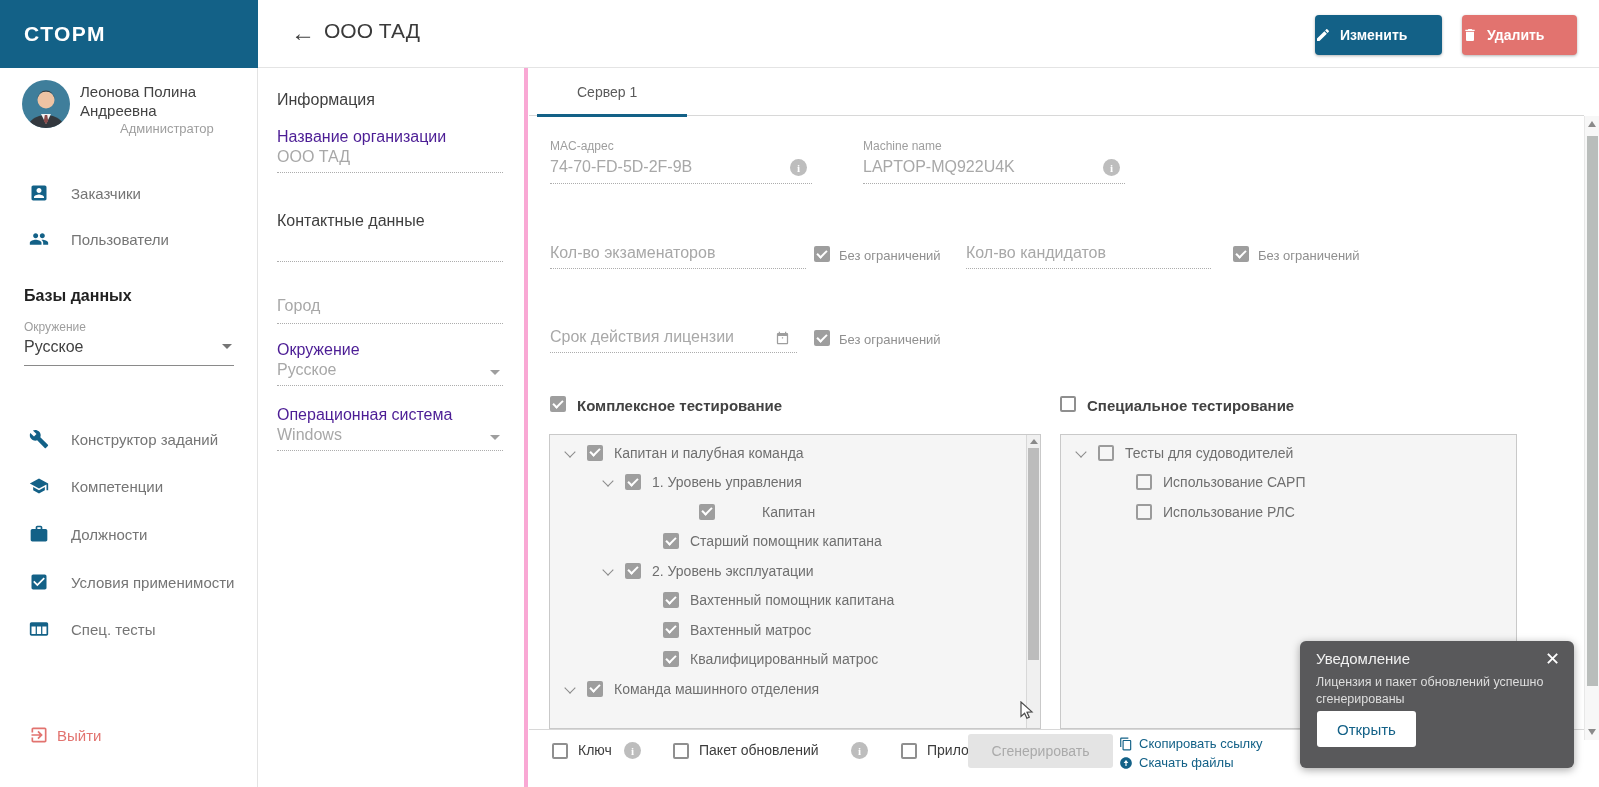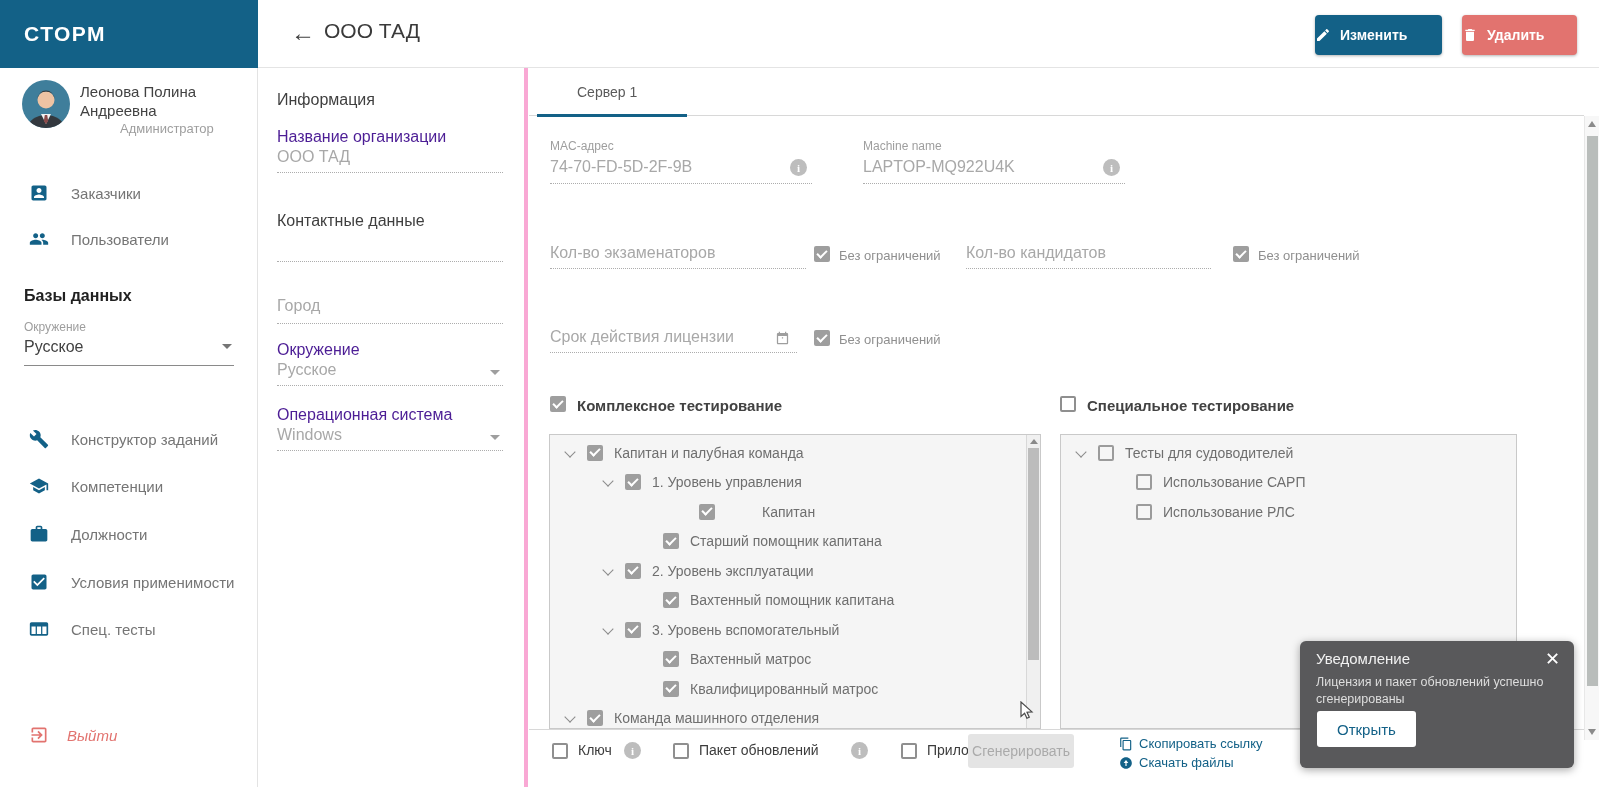--- a/index.html
+++ b/index.html
@@ -21,21 +21,21 @@
   .nav-row .nav-icon { width:20px; height:20px; margin-left:29px; flex:none; }
   .nav-row .nav-label { margin-left:22px; font-size:15px; color:#757575; }
   .side-section { position:absolute; left:24px; top:287px; font-size:16px; font-weight:bold; color:#212121; }
   .env-select { position:absolute; left:24px; top:320px; width:210px; border-bottom:1px solid #8a8a8a; padding-bottom:9px; cursor:pointer; }
   .env-label { font-size:12px; color:#9e9e9e; }
   .env-value { font-size:16px; color:#424242; margin-top:4px; }
   .dd-arrow { width:0; height:0; border-left:5px solid transparent; border-right:5px solid transparent; border-top:5px solid #757575; position:absolute; }
   .env-select .dd-arrow { right:2px; bottom:16px; }
   .logout-row { position:absolute; left:0; top:712px; width:258px; height:46px; display:flex; align-items:center; cursor:pointer; }
   .logout-row .nav-icon { width:20px; height:20px; margin-left:29px; }
-  .logout-row .nav-label { margin-left:18px; font-size:15px; color:#e2736f;font-style:italic; }
+  .logout-row .nav-label { margin-left:8px; font-size:15px; color:#e2736f; }
 
   
   #top-header { position:absolute; left:258px; top:0; width:1341px; height:68px; background:#fff; border-bottom:1px solid #e4e4e4; }
   .back-arrow { position:absolute; left:33px; top:20px; font-size:24px; color:#3c3c3c; cursor:pointer; line-height:26px; }
   .page-title { position:absolute; left:66px; top:19px; font-size:21px; color:#3a3a3a; }
   .hdr-btn { position:absolute; top:15px; height:40px; border:none; border-radius:4px; color:#fff; font-size:14px; font-weight:bold;
              font-family:inherit; display:flex; align-items:center; justify-content:flex-start; gap:9px; cursor:pointer;
              box-shadow:0 1px 3px rgba(0,0,0,.3); }
   .btn-edit { left:1057px; width:127px; background:#136187; }
   .btn-delete { left:1204px; width:115px; background:#e2736f; }
@@ -87,21 +87,21 @@
   .tcb.u { border:2px solid #9b9b9b; background:transparent; }
   .tree-label { margin-left:11px; font-size:14px; color:#6f6f6f; white-space:nowrap; }
 
   .tree-scroll { position:absolute; right:0; top:0; bottom:0; width:14px; background:#f0f0f0; border-left:1px solid #d8d8d8; }
   .tree-scroll .up { position:absolute; top:4px; left:3px; width:0; height:0; border-left:4px solid transparent; border-right:4px solid transparent; border-bottom:5px solid #8a8a8a; }
   .tree-scroll .thumb { position:absolute; left:1px; top:13px; width:11px; height:212px; background:#bcbcbc; }
 
   
   #footer-bar { position:absolute; left:0; top:661px; width:1055px; height:58px; background:#fff; border-top:1px solid #d8d8d8; }
   .foot-label { position:absolute; top:12px; font-size:14px; color:#3c3c3c; }
-  .gen-btn { position:absolute; left:439px; top:4px; width:106px; height:34px; background:#e4e4e4; border:none; border-radius:3px;
+  .gen-btn { position:absolute; left:439px; top:4px; width:145px; height:34px; background:#e4e4e4; border:none; border-radius:3px;
              color:#aaa; font-size:14px; font-family:inherit; }
   .link-row { position:absolute; left:590px; display:flex; align-items:center; gap:6px; color:#136187; font-size:13px; cursor:pointer; }
   .link-row svg { width:14px; height:14px; fill:#136187; }
 
   
   #main-rail { position:absolute; left:1584px; top:116px; width:15px; height:624px; background:#f7f7f7; border-left:1px solid #e8e8e8; }
   #main-rail .up { position:absolute; top:5px; left:3px; width:0; height:0; border-left:4px solid transparent; border-right:4px solid transparent; border-bottom:6px solid #8a8a8a; }
   #main-rail .down { position:absolute; bottom:5px; left:3px; width:0; height:0; border-left:4px solid transparent; border-right:4px solid transparent; border-top:6px solid #8a8a8a; }
   #main-rail .thumb { position:absolute; left:1.5px; top:20px; width:11px; height:550px; background:#b9bdbb; }
 
@@ -311,25 +311,20 @@
       <div class="tree-row" style="padding-left: 49px;">
         <span class="chev-slot has"></span>
         <span class="tcb c"></span>
         <span class="tree-label">2. Уровень эксплуатации</span>
       </div>
       <div class="tree-row" style="padding-left: 87px;">
         <span class="chev-slot"></span>
         <span class="tcb c"></span>
         <span class="tree-label">Вахтенный помощник капитана</span>
       </div>
-      <div class="tree-row" style="padding-left: 49px;">
-        <span class="chev-slot has"></span>
-        <span class="tcb c"></span>
-        <span class="tree-label">3. Уровень вспомогательный</span>
-      </div>
       <div class="tree-row" style="padding-left: 87px;">
         <span class="chev-slot"></span>
         <span class="tcb c"></span>
         <span class="tree-label">Вахтенный матрос</span>
       </div>
       <div class="tree-row" style="padding-left: 87px;">
         <span class="chev-slot"></span>
         <span class="tcb c"></span>
         <span class="tree-label">Квалифицированный матрос</span>
       </div>

